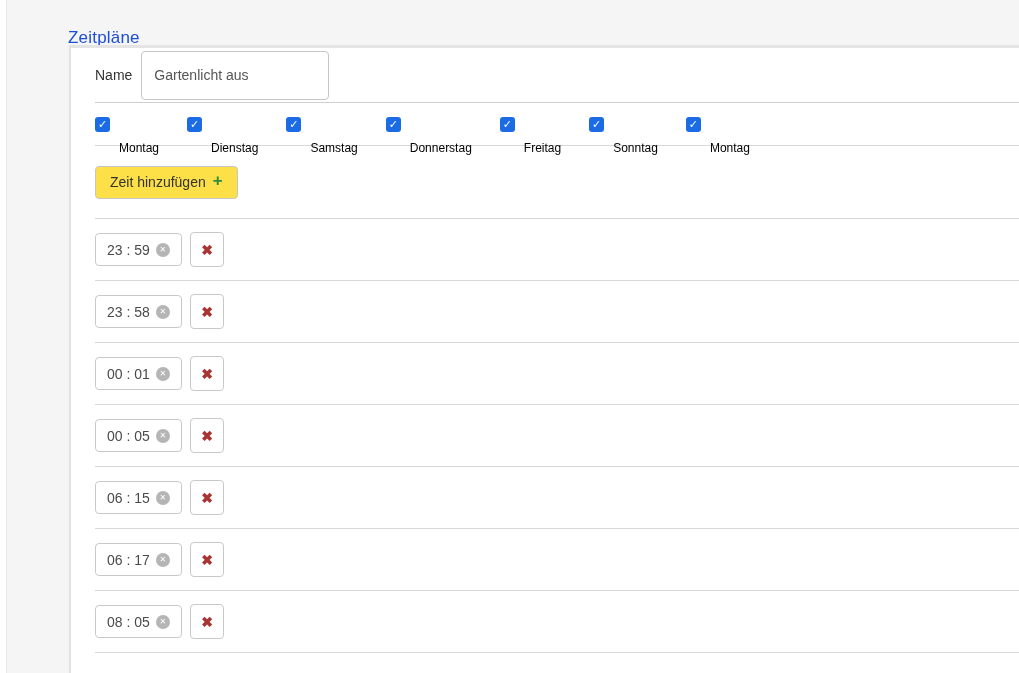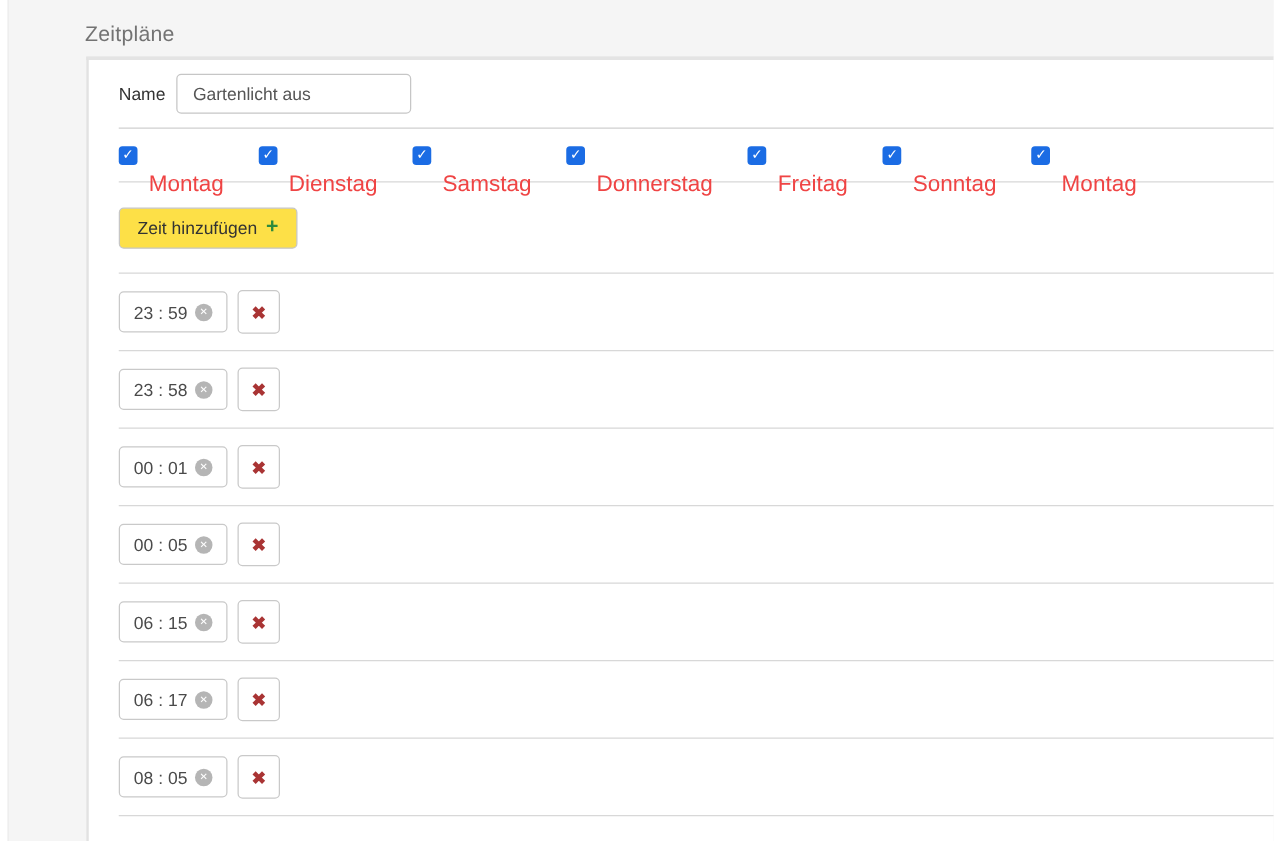--- a/index.html
+++ b/index.html
@@ -9,48 +9,48 @@
     background: #f5f5f5;
     position: relative;
     overflow: hidden;
     color: #333;
   }
   .left-edge {
     position: absolute; left: 0; top: 0; width: 7px; height: 673px;
     background: #ffffff; border-right: 1px solid #e9e9e9;
   }
   .page-title {
-    position: absolute; left: 68px; top: 18px;
-    font-size: 17px; color: #737373; letter-spacing: .2px;
+    position: absolute; left: 68px; top: 28px;
+    font-size: 17px; color: #1d4ed8; letter-spacing: .2px;
   }
   .panel {
     position: absolute; left: 69px; top: 45px; right: 0; bottom: 0;
     background: #ffffff;
     border-top: 3px solid #e4e4e4;
     border-left: 2px solid #e2e2e2;
     padding-left: 24px;
   }
   .row { border-bottom: 1px solid #d8d8d8; display: flex; align-items: center; }
   .name-row { height: 55px; border-bottom-color: #cfcfcf; align-items: center; }
   .name-label { font-size: 14px; color: #333; margin-right: 9px; }
   .text-input {
-    width: 188px; height: 32px;
+    width: 188px; height: 49px;
     border: 1px solid #c6c6c6; border-radius: 4px;
     font-family: "Liberation Sans", sans-serif;
     font-size: 14px; color: #555; padding: 0 12px;
     outline: none; background: #fff;
   }
   .days-row { height: 43px; gap: 28px; }
   .day-item { display: inline-flex; align-items: center; gap: 9px; cursor: pointer; }
   .checkbox {
     width: 15px; height: 15px; border-radius: 3px;
     display: inline-flex; align-items: center; justify-content: center;
     color: #fff; font-size: 11px; font-weight: bold; line-height: 1;
   }
-  .day-label { font-size: 18px; color: #ef4444; margin-top: 47px; }
+  .day-label { font-size: 12px; color: #000000; margin-top: 47px; }
   .button-row { height: 73px; }
   .add-btn {
     height: 33px; padding: 0 14px;
     background: #fde047; border: 1px solid #c6c6c6; border-radius: 4px;
     font-family: "Liberation Sans", sans-serif;
     font-size: 14px; color: #333;
     display: inline-flex; align-items: center; gap: 7px; cursor: pointer;
   }
   .plus { font-size: 17px; font-weight: bold; margin-top: -2px; }
   .time-row { height: 62px; gap: 8px; }

